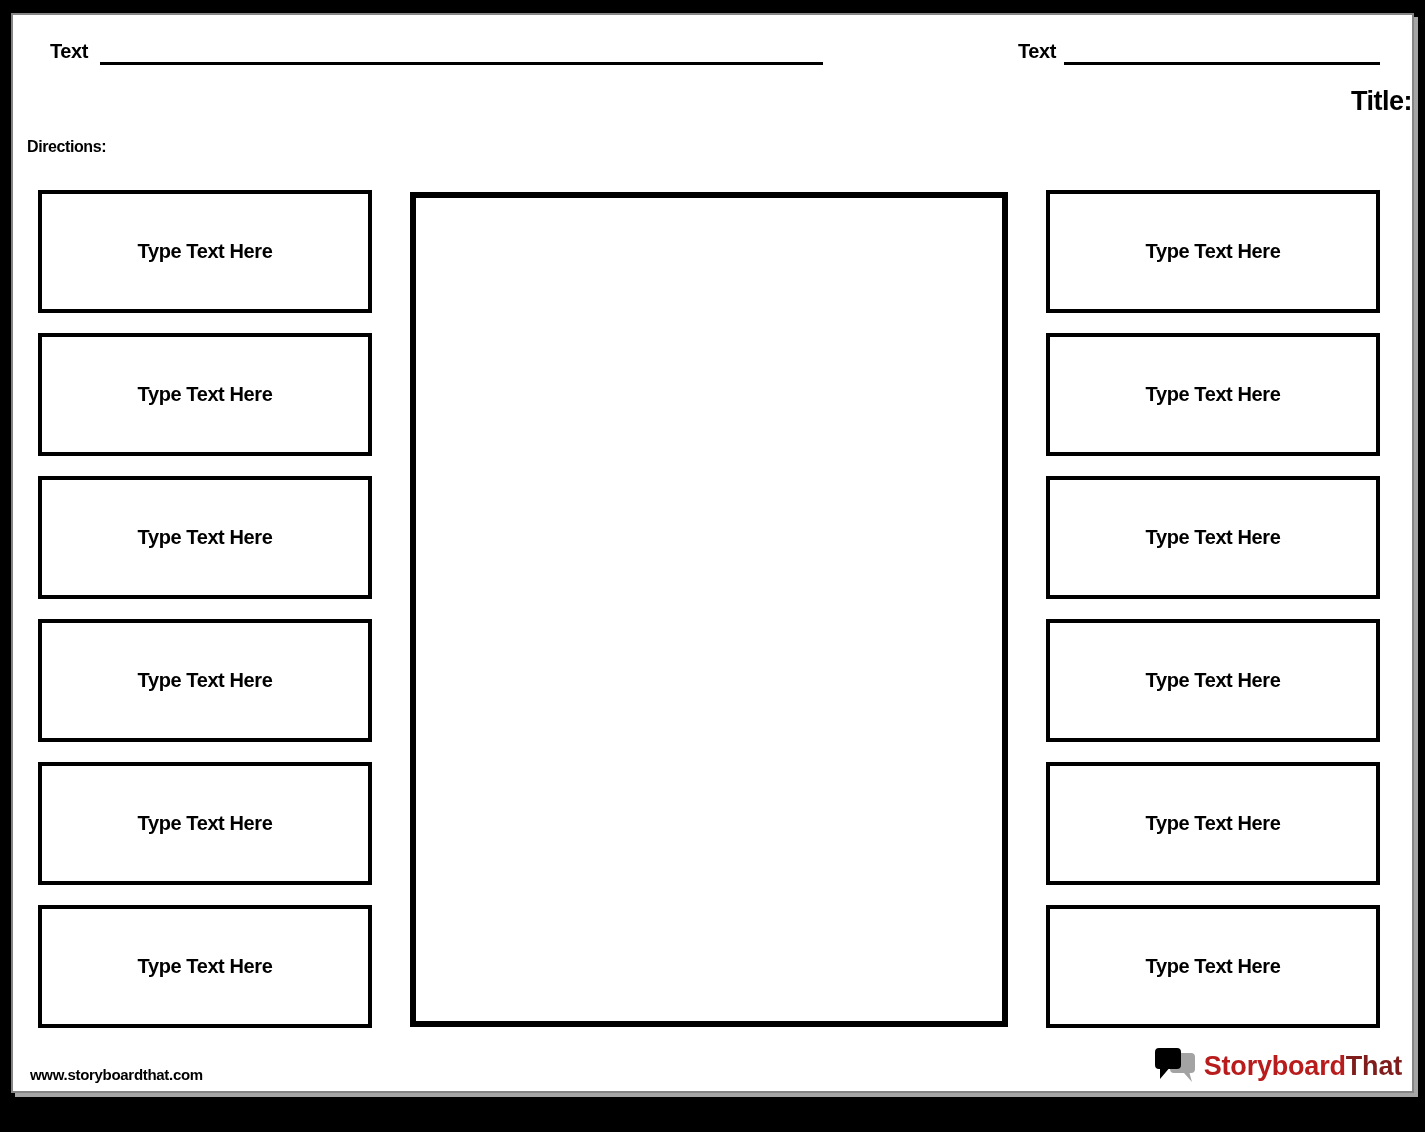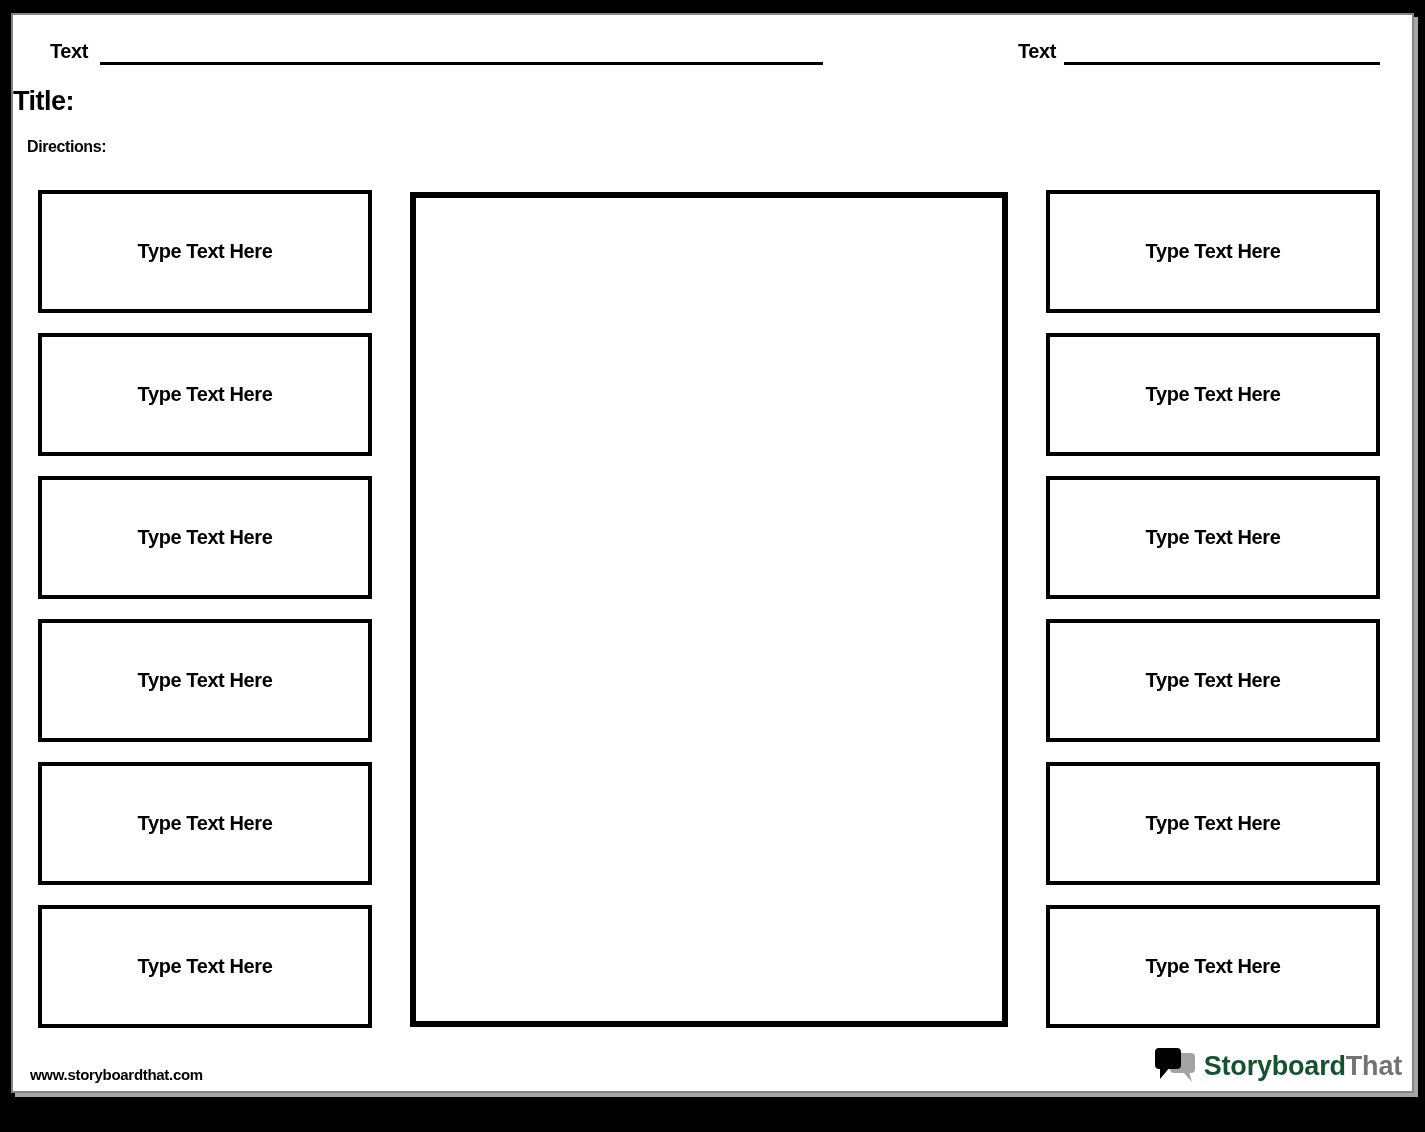--- a/index.html
+++ b/index.html
@@ -40,21 +40,21 @@
     height: 3px;
     background: #000000;
   }
   .name-rule { left: 87px; top: 47px; width: 723px; }
   .date-rule { left: 1051px; top: 47px; width: 316px; }
   .title {
     position: absolute;
     left: 0;
     right: 0;
     top: 71px;
-    text-align: left;
+    text-align: right;
     font-size: 27px;
     font-weight: 700;
     color: #000000;
     letter-spacing: -0.5px;
   }
   .directions {
     position: absolute;
     left: 14px;
     top: 123px;
     font-size: 16px;
@@ -116,22 +116,22 @@
     align-items: center;
     gap: 7px;
   }
   .logo-icon { width: 44px; height: 40px; display: block; }
   .logo-text {
     font-size: 27px;
     font-weight: 600;
     letter-spacing: -0.2px;
     white-space: nowrap;
   }
-  .logo-primary   { color: #14532d; }
-  .logo-secondary { color: #737373; }
+  .logo-primary   { color: #b91c1c; }
+  .logo-secondary { color: #7f1d1d; }
 </style>
 </head>
 <body>
 
 <div class="canvas">
   <div class="page">
 
     <span class="lbl name-label">Text</span>
     <div class="rule name-rule"></div>
 

